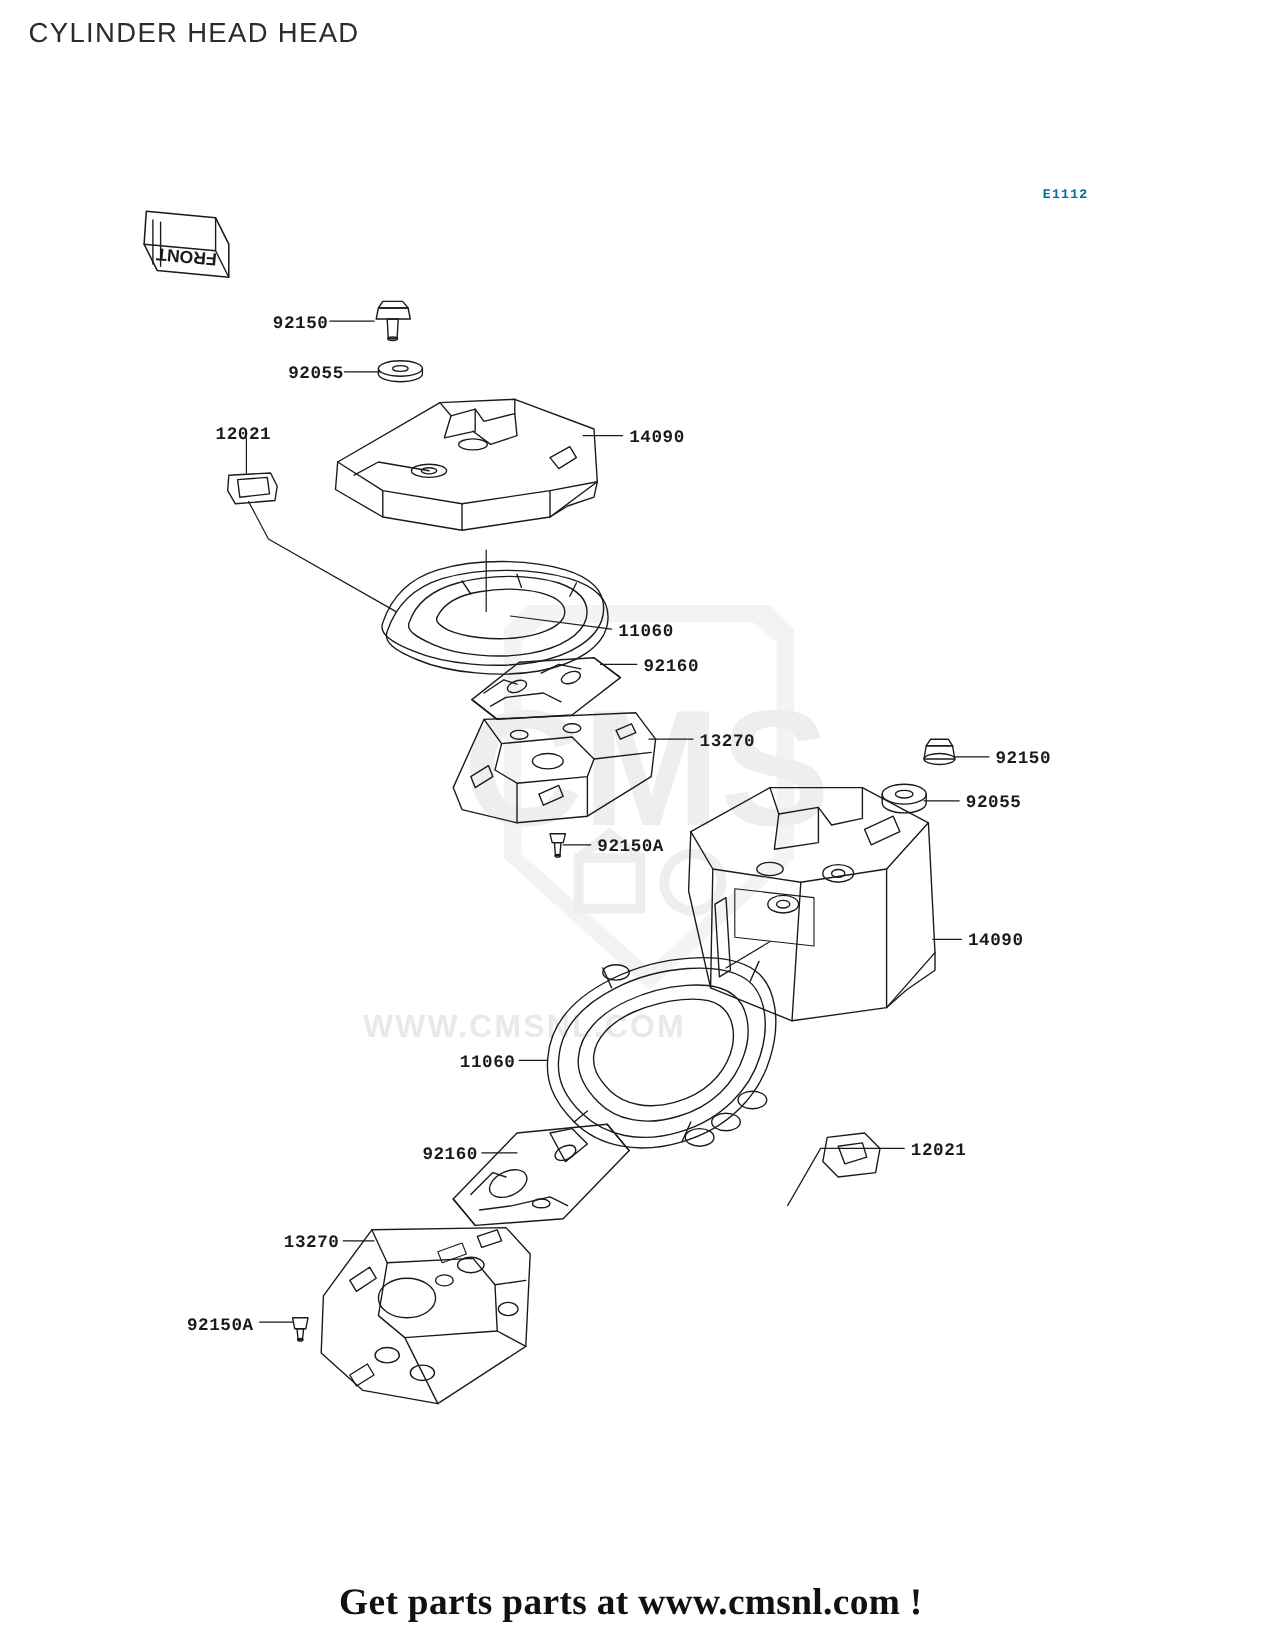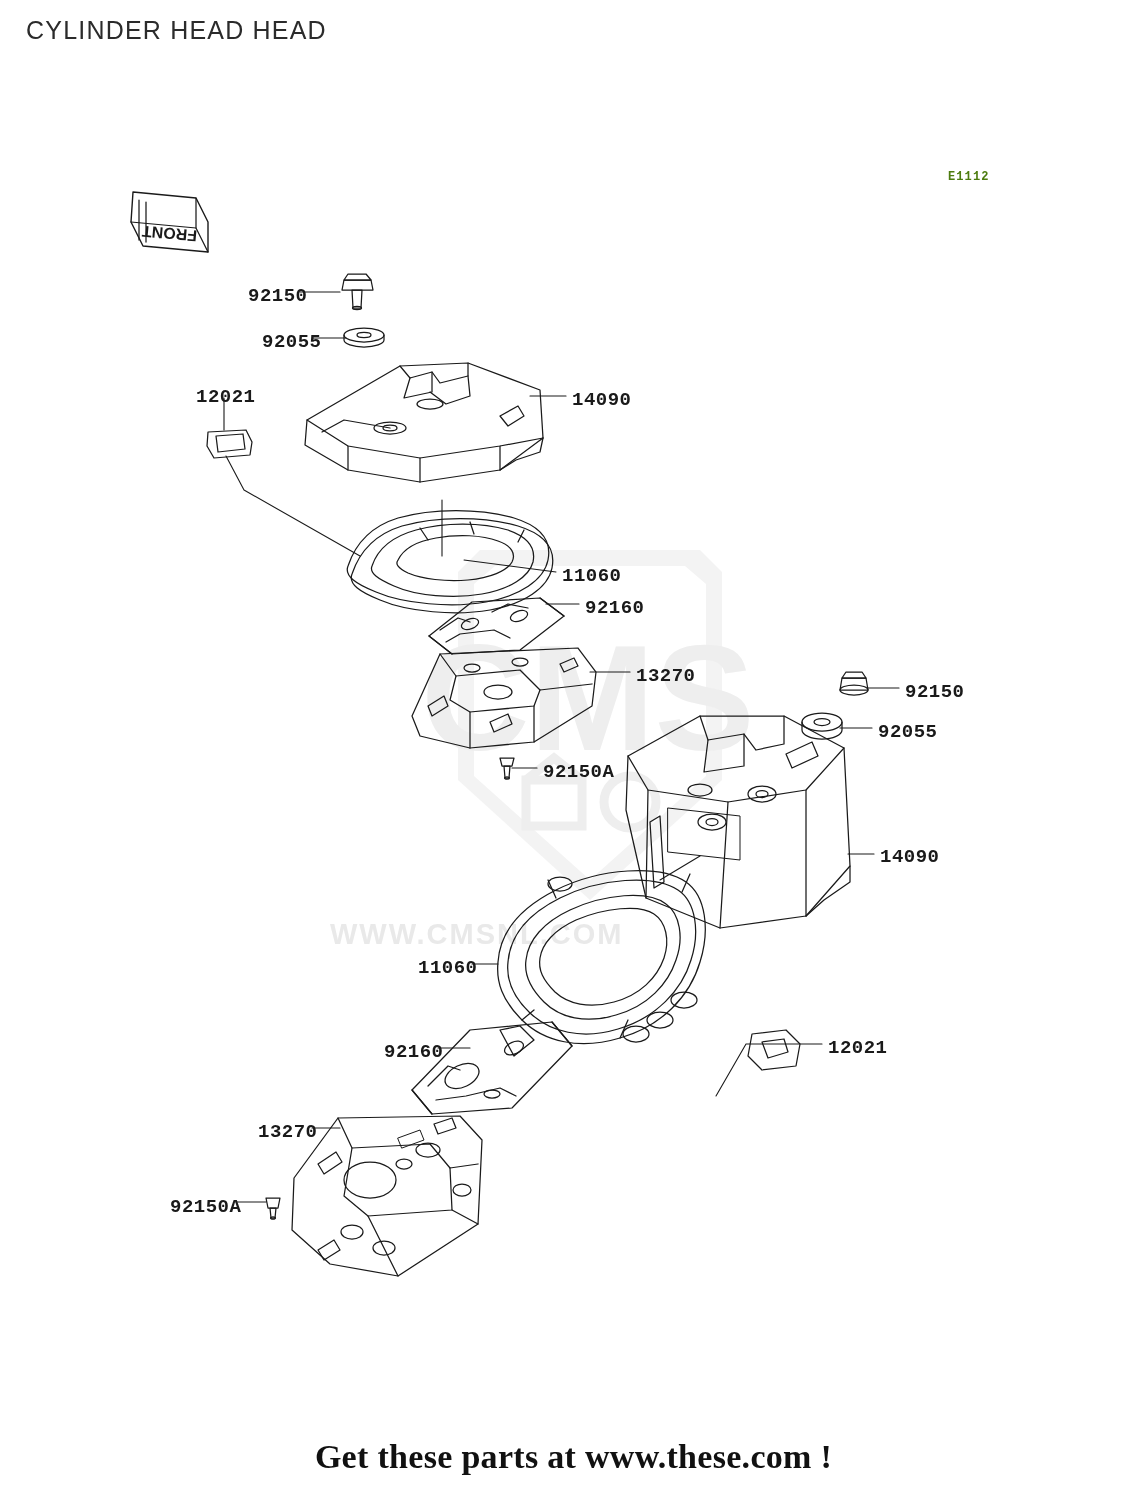--- a/index.html
+++ b/index.html
@@ -22,21 +22,21 @@
     font-weight: 400;
     white-space: nowrap;
   }
   #diagram-code {
     position: absolute;
     left: 948px;
     top: 170px;
     font-size: 12px;
     font-weight: bold;
     letter-spacing: 1.1px;
-    color: #4d7c0f;
+    color: #0369a1;
     font-family: "Liberation Mono", monospace;
   }
   #footer-cta {
     position: absolute;
     left: 0;
     top: 1438px;
     width: 100%;
     text-align: center;
     font-family: "Liberation Serif", serif;
     font-size: 34px;
@@ -46,21 +46,21 @@
   }
   #canvas {
     position: absolute;
     left: 0; top: 0;
     width: 1147px;
     height: 1500px;
   }
   .callout {
     position: absolute;
     font-family: "Liberation Mono", monospace;
-    font-size: 19px;
+    font-size: 16px;
     font-weight: bold;
     color: #1a1a1a;
     letter-spacing: 0.5px;
     white-space: nowrap;
   }
   .wm {
     position: absolute;
     pointer-events: none;
     user-select: none;
   }
@@ -293,13 +293,13 @@
 <div class="callout" style="left:905px;top:681px;">92150</div>
 <div class="callout" style="left:878px;top:721px;">92055</div>
 <div class="callout" style="left:543px;top:761px;">92150A</div>
 <div class="callout" style="left:880px;top:846px;">14090</div>
 <div class="callout" style="left:418px;top:957px;">11060</div>
 <div class="callout" style="left:828px;top:1037px;">12021</div>
 <div class="callout" style="left:384px;top:1041px;">92160</div>
 <div class="callout" style="left:258px;top:1121px;">13270</div>
 <div class="callout" style="left:170px;top:1196px;">92150A</div>
 
-<div id="footer-cta">Get these parts at www.these.com !</div>
+<div id="footer-cta">Get parts parts at www.cmsnl.com !</div>
 
 </body></html>

